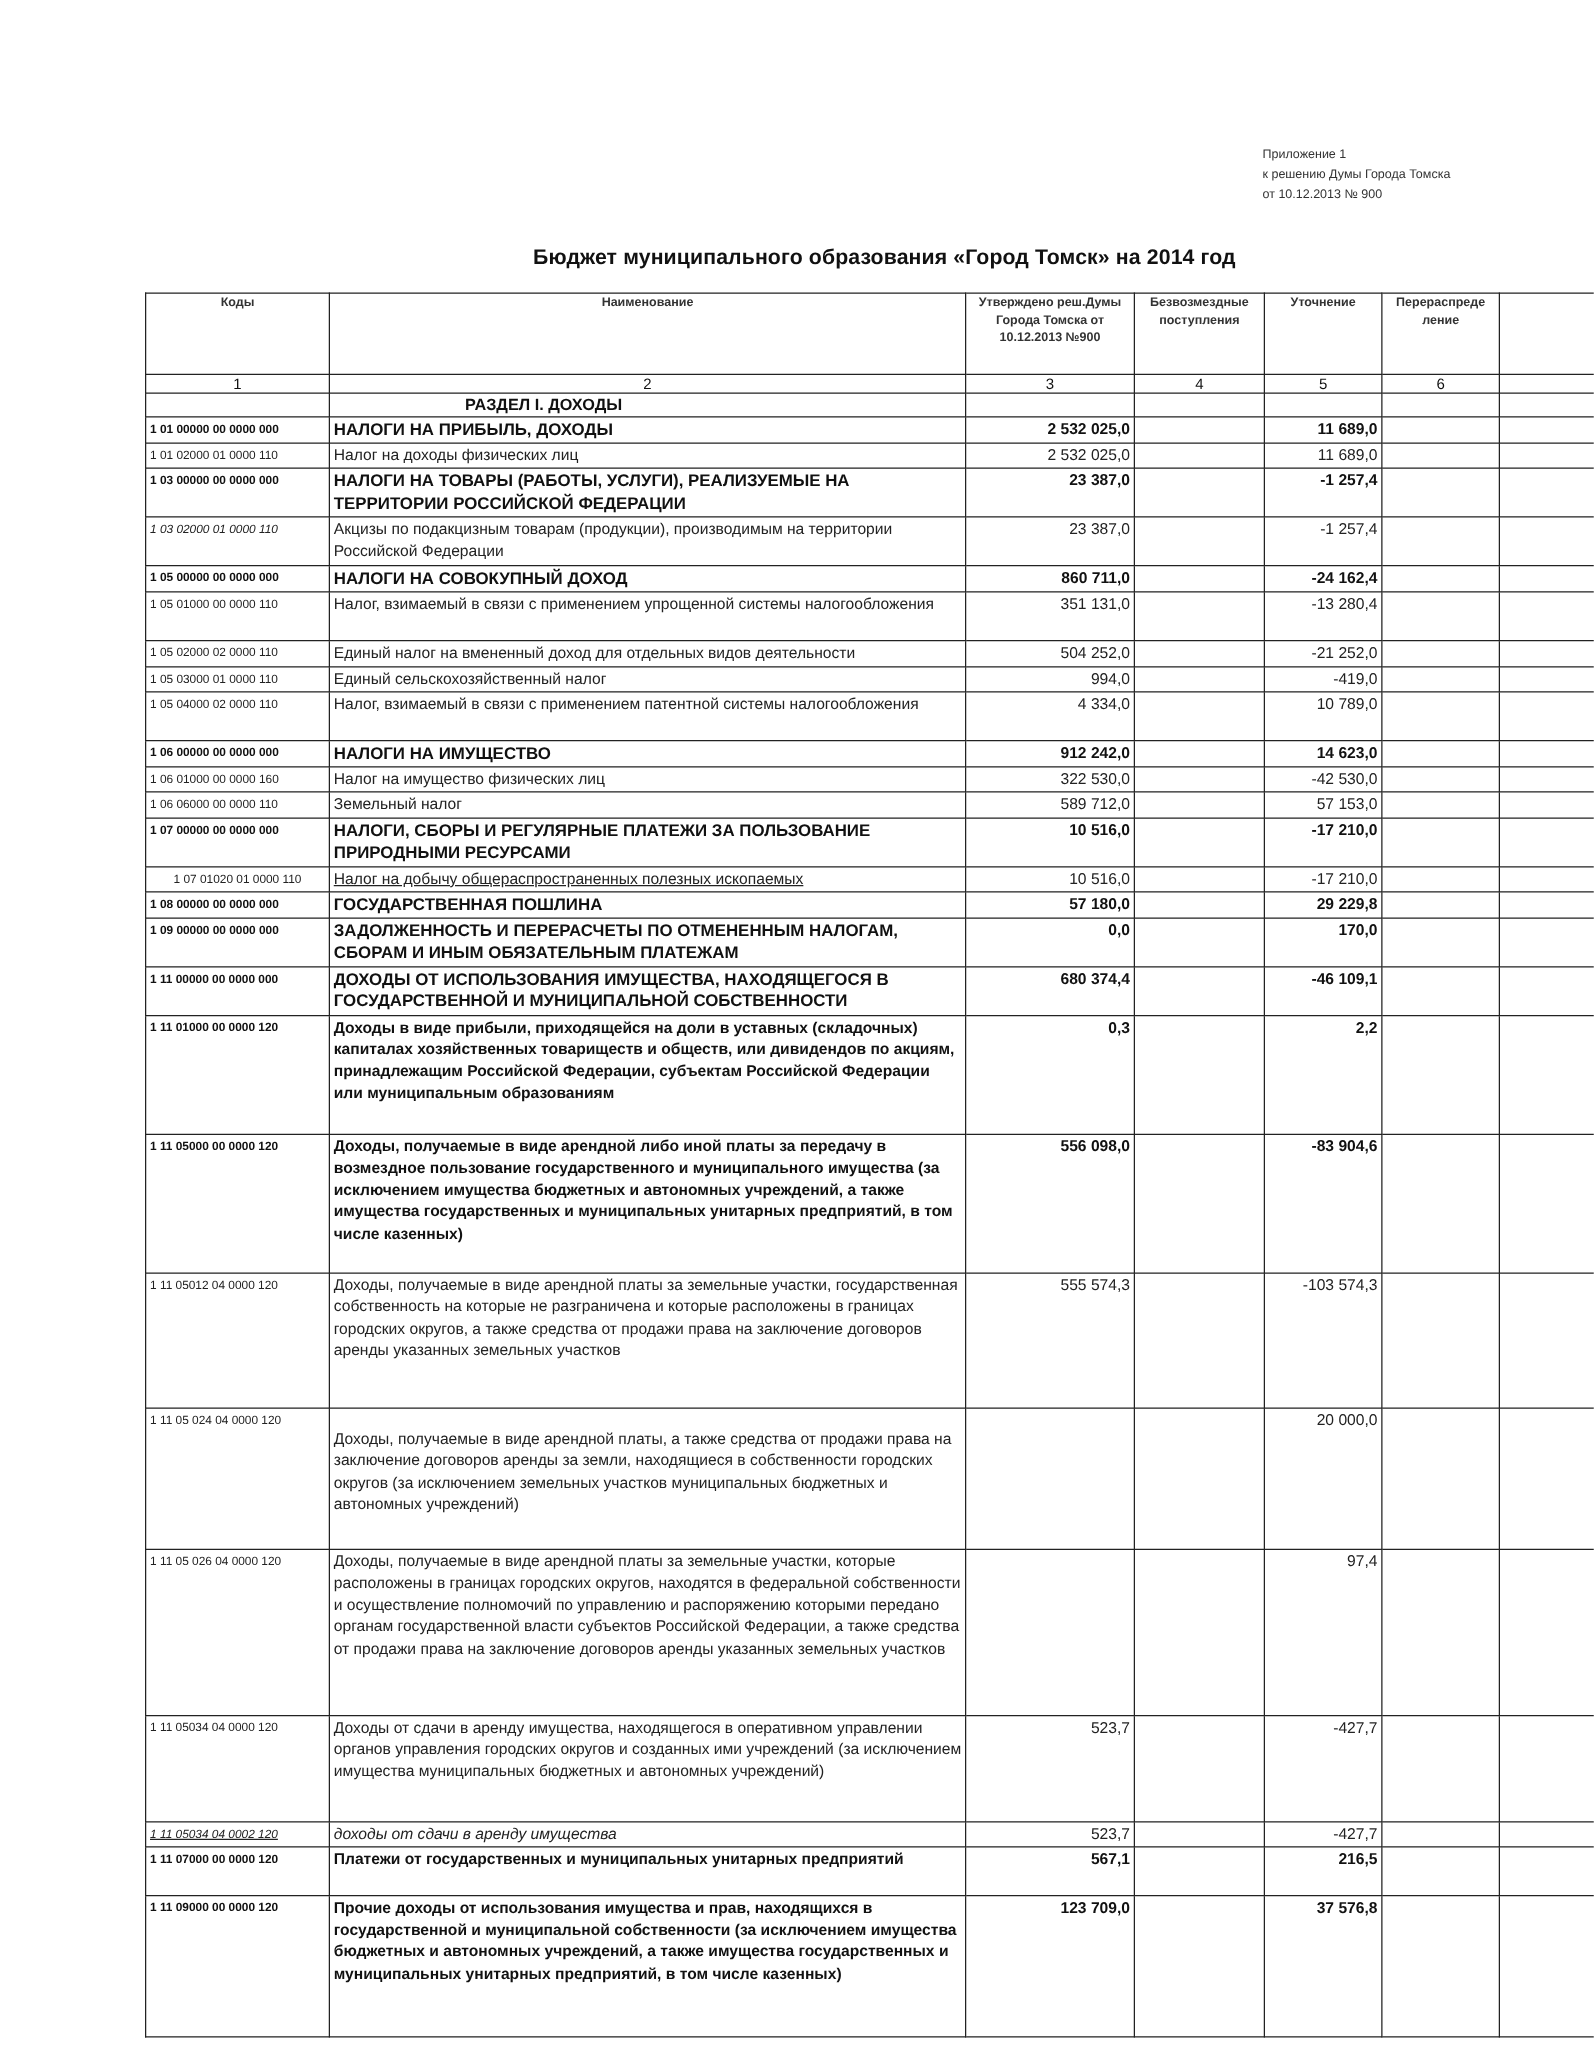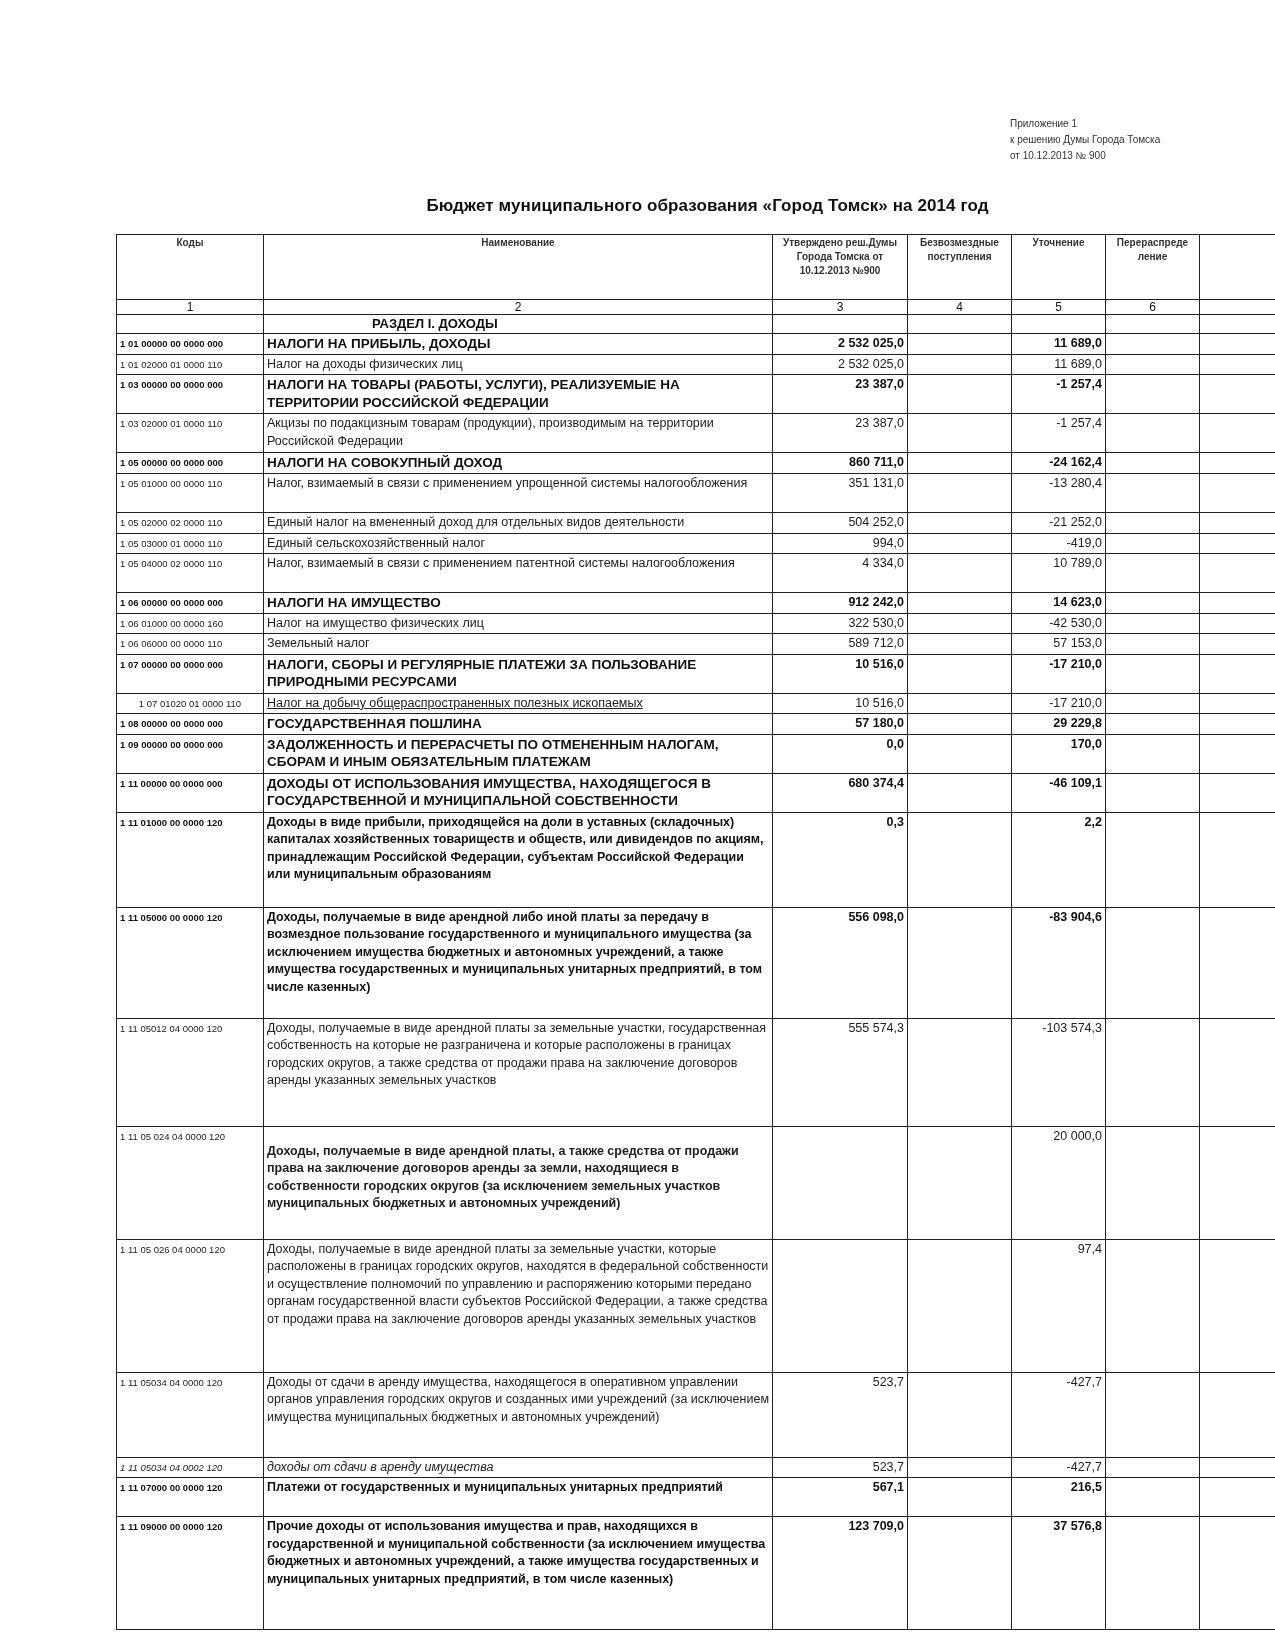--- a/index.html
+++ b/index.html
@@ -103,21 +103,21 @@
       <tr class="lvl1">
         <td class="code" style="height: 36px;">1 03 00000 00 0000 000</td>
         <td class="name" style="height: 36px;">НАЛОГИ НА ТОВАРЫ (РАБОТЫ, УСЛУГИ), РЕАЛИЗУЕМЫЕ НА ТЕРРИТОРИИ РОССИЙСКОЙ ФЕДЕРАЦИИ</td>
         <td class="num" style="height: 36px;">23 387,0</td>
         <td class="num" style="height: 36px;"></td>
         <td class="num" style="height: 36px;">-1 257,4</td>
         <td class="num" style="height: 36px;"></td>
         <td></td>
       </tr>
       <tr class="lvl3">
-        <td class="code" style="height: 36px;">1 03 02000 01 0000 110</td>
+        <td class="code" style="height: 36px; font-style: italic;">1 03 02000 01 0000 110</td>
         <td class="name" style="height: 36px;">Акцизы по подакцизным товарам (продукции), производимым на территории Российской Федерации</td>
         <td class="num" style="height: 36px;">23 387,0</td>
         <td class="num" style="height: 36px;"></td>
         <td class="num" style="height: 36px;">-1 257,4</td>
         <td class="num" style="height: 36px;"></td>
         <td></td>
       </tr>
       <tr class="lvl1">
         <td class="code" style="height: 16px;">1 05 00000 00 0000 000</td>
         <td class="name" style="height: 16px;">НАЛОГИ НА СОВОКУПНЫЙ ДОХОД</td>
@@ -257,21 +257,21 @@
         <td class="code" style="height: 105px;">1 11 05012 04 0000 120</td>
         <td class="name" style="height: 105px;">Доходы, получаемые в виде арендной платы за земельные участки, государственная собственность на которые не разграничена и которые расположены в границах городских округов, а также средства от продажи права на заключение договоров аренды указанных земельных участков</td>
         <td class="num" style="height: 105px;">555 574,3</td>
         <td class="num" style="height: 105px;"></td>
         <td class="num" style="height: 105px;">-103 574,3</td>
         <td class="num" style="height: 105px;"></td>
         <td></td>
       </tr>
       <tr class="lvl3">
         <td class="code" style="height: 95px;">1 11 05 024 04 0000 120</td>
-        <td class="name pad-top" style="height: 95px; font-weight: bold;">Доходы, получаемые в виде арендной платы, а также средства от продажи права на заключение договоров аренды за земли, находящиеся в собственности городских округов (за исключением земельных участков муниципальных бюджетных и автономных учреждений)</td>
+        <td class="name pad-top" style="height: 95px;">Доходы, получаемые в виде арендной платы, а также средства от продажи права на заключение договоров аренды за земли, находящиеся в собственности городских округов (за исключением земельных участков муниципальных бюджетных и автономных учреждений)</td>
         <td class="num" style="height: 95px;"></td>
         <td class="num" style="height: 95px;"></td>
         <td class="num" style="height: 95px;">20 000,0</td>
         <td class="num" style="height: 95px;"></td>
         <td></td>
       </tr>
       <tr class="lvl3">
         <td class="code" style="height: 130px;">1 11 05 026 04 0000 120</td>
         <td class="name" style="height: 130px;">Доходы, получаемые в виде арендной платы за земельные участки, которые расположены в границах городских округов, находятся в федеральной собственности и осуществление полномочий по управлению и распоряжению которыми передано органам государственной власти субъектов Российской Федерации, а также средства от продажи права на заключение договоров аренды указанных земельных участков</td>
         <td class="num" style="height: 130px;"></td>
@@ -283,21 +283,21 @@
       <tr class="lvl3">
         <td class="code" style="height: 82px;">1 11 05034 04 0000 120</td>
         <td class="name" style="height: 82px;">Доходы от сдачи в аренду имущества, находящегося в оперативном управлении органов управления городских округов и созданных ими учреждений (за исключением имущества муниципальных бюджетных и автономных учреждений)</td>
         <td class="num" style="height: 82px;">523,7</td>
         <td class="num" style="height: 82px;"></td>
         <td class="num" style="height: 82px;">-427,7</td>
         <td class="num" style="height: 82px;"></td>
         <td></td>
       </tr>
       <tr class="lvl3 italic">
-        <td class="code" style="height: 16px;">1 11 05034 04 0002 120</td>
+        <td class="code" style="height: 16px; text-decoration: underline;">1 11 05034 04 0002 120</td>
         <td class="name" style="height: 16px;">доходы от сдачи в аренду имущества</td>
         <td class="num" style="height: 16px;">523,7</td>
         <td class="num" style="height: 16px;"></td>
         <td class="num" style="height: 16px;">-427,7</td>
         <td class="num" style="height: 16px;"></td>
         <td></td>
       </tr>
       <tr class="lvl2">
         <td class="code" style="height: 36px;">1 11 07000 00 0000 120</td>
         <td class="name" style="height: 36px;">Платежи от государственных и муниципальных унитарных предприятий</td>

